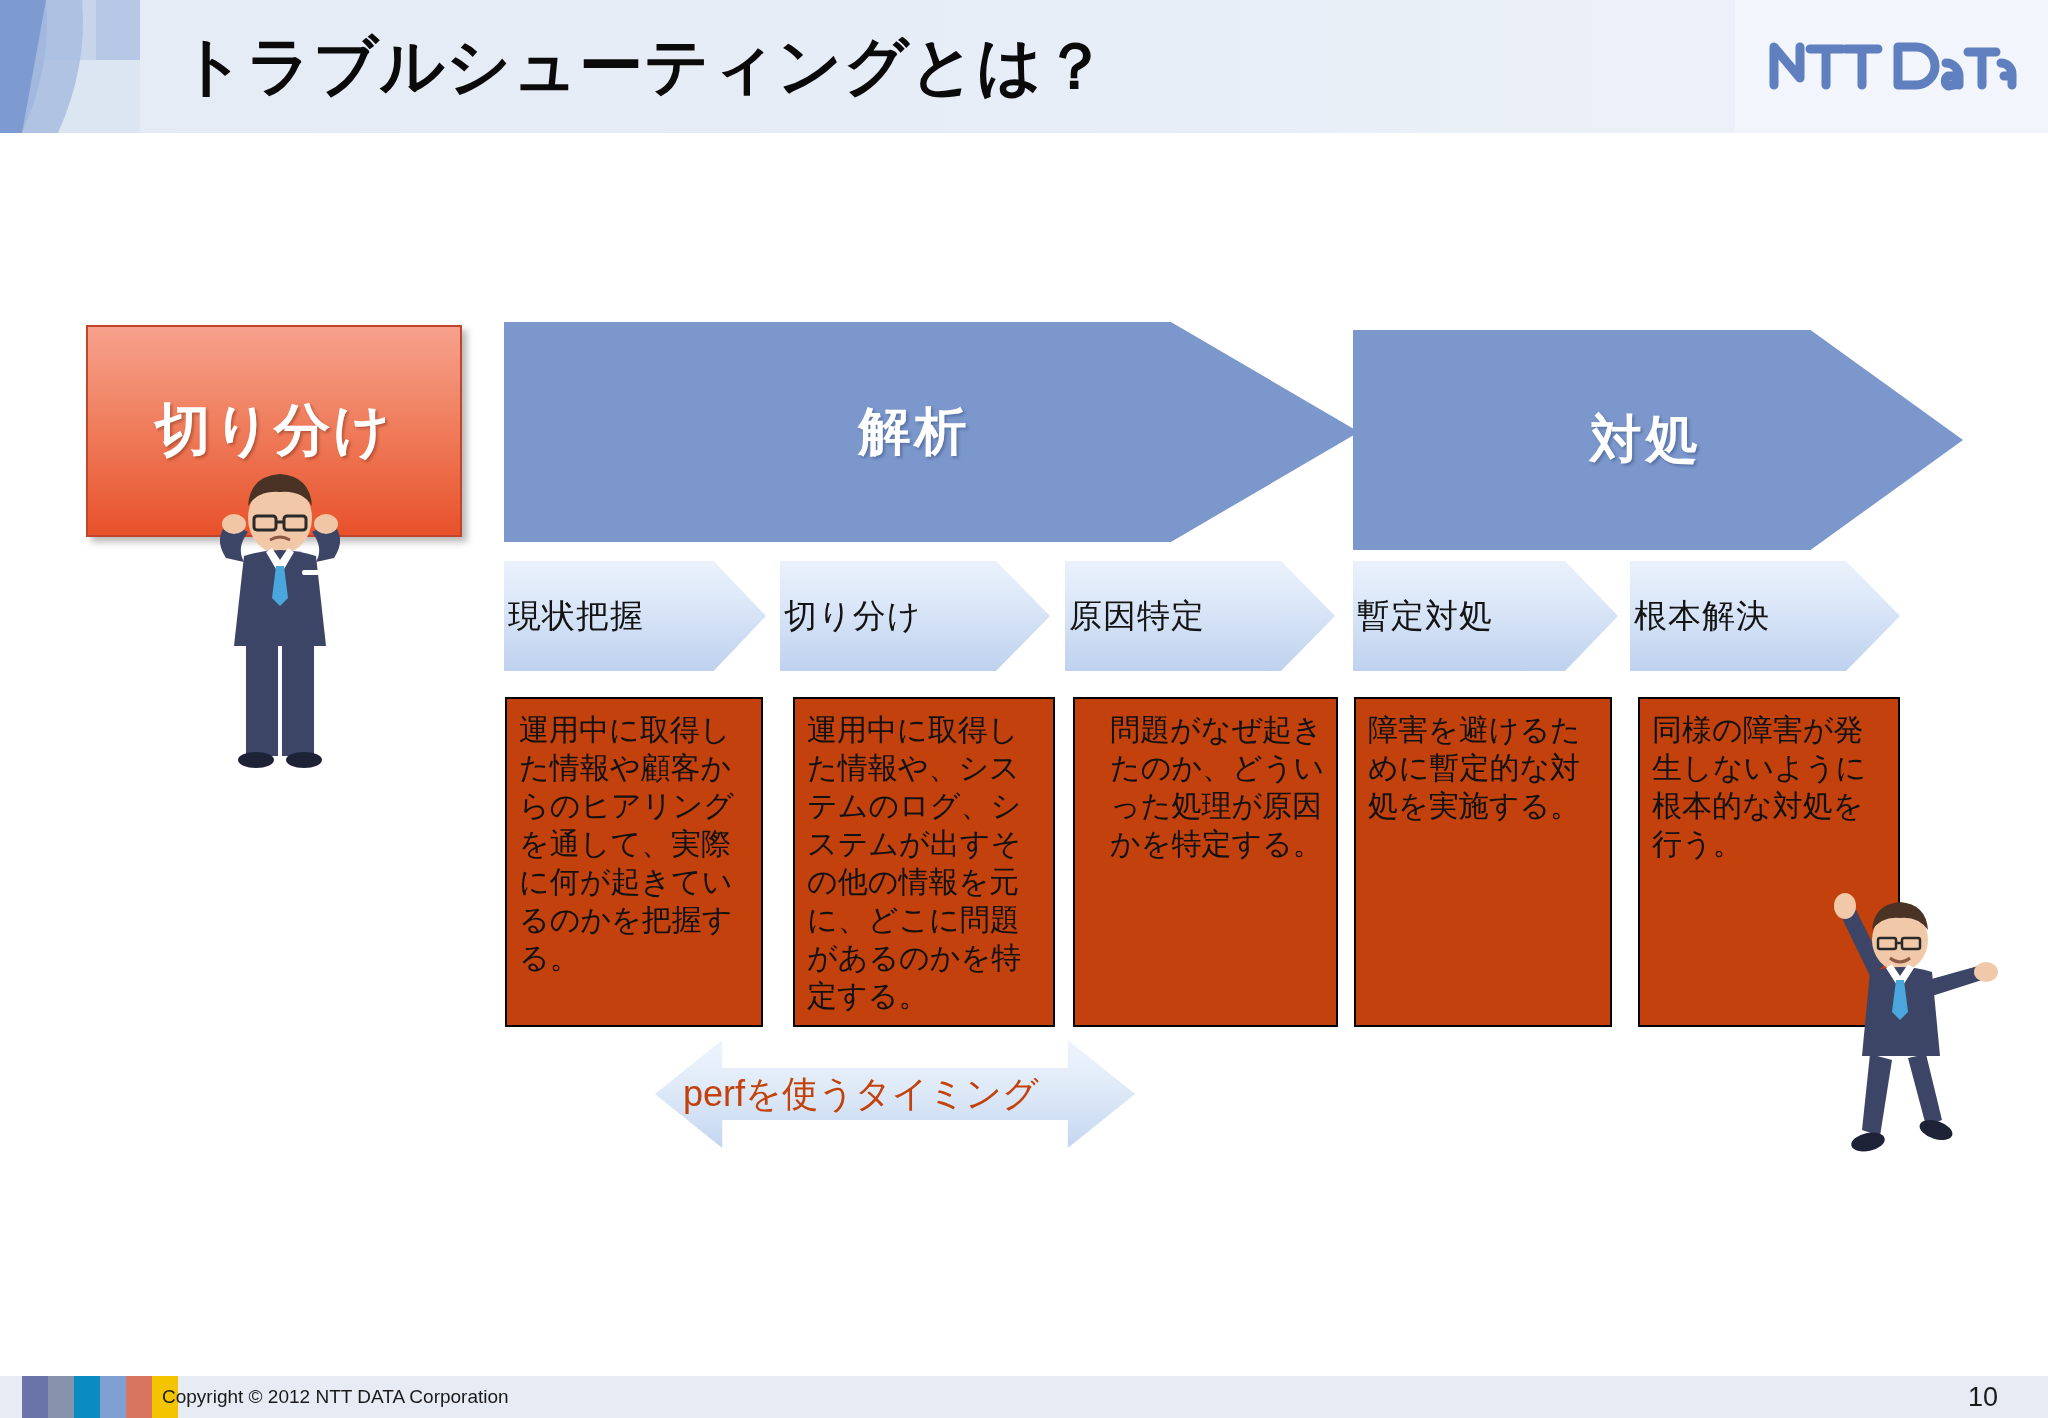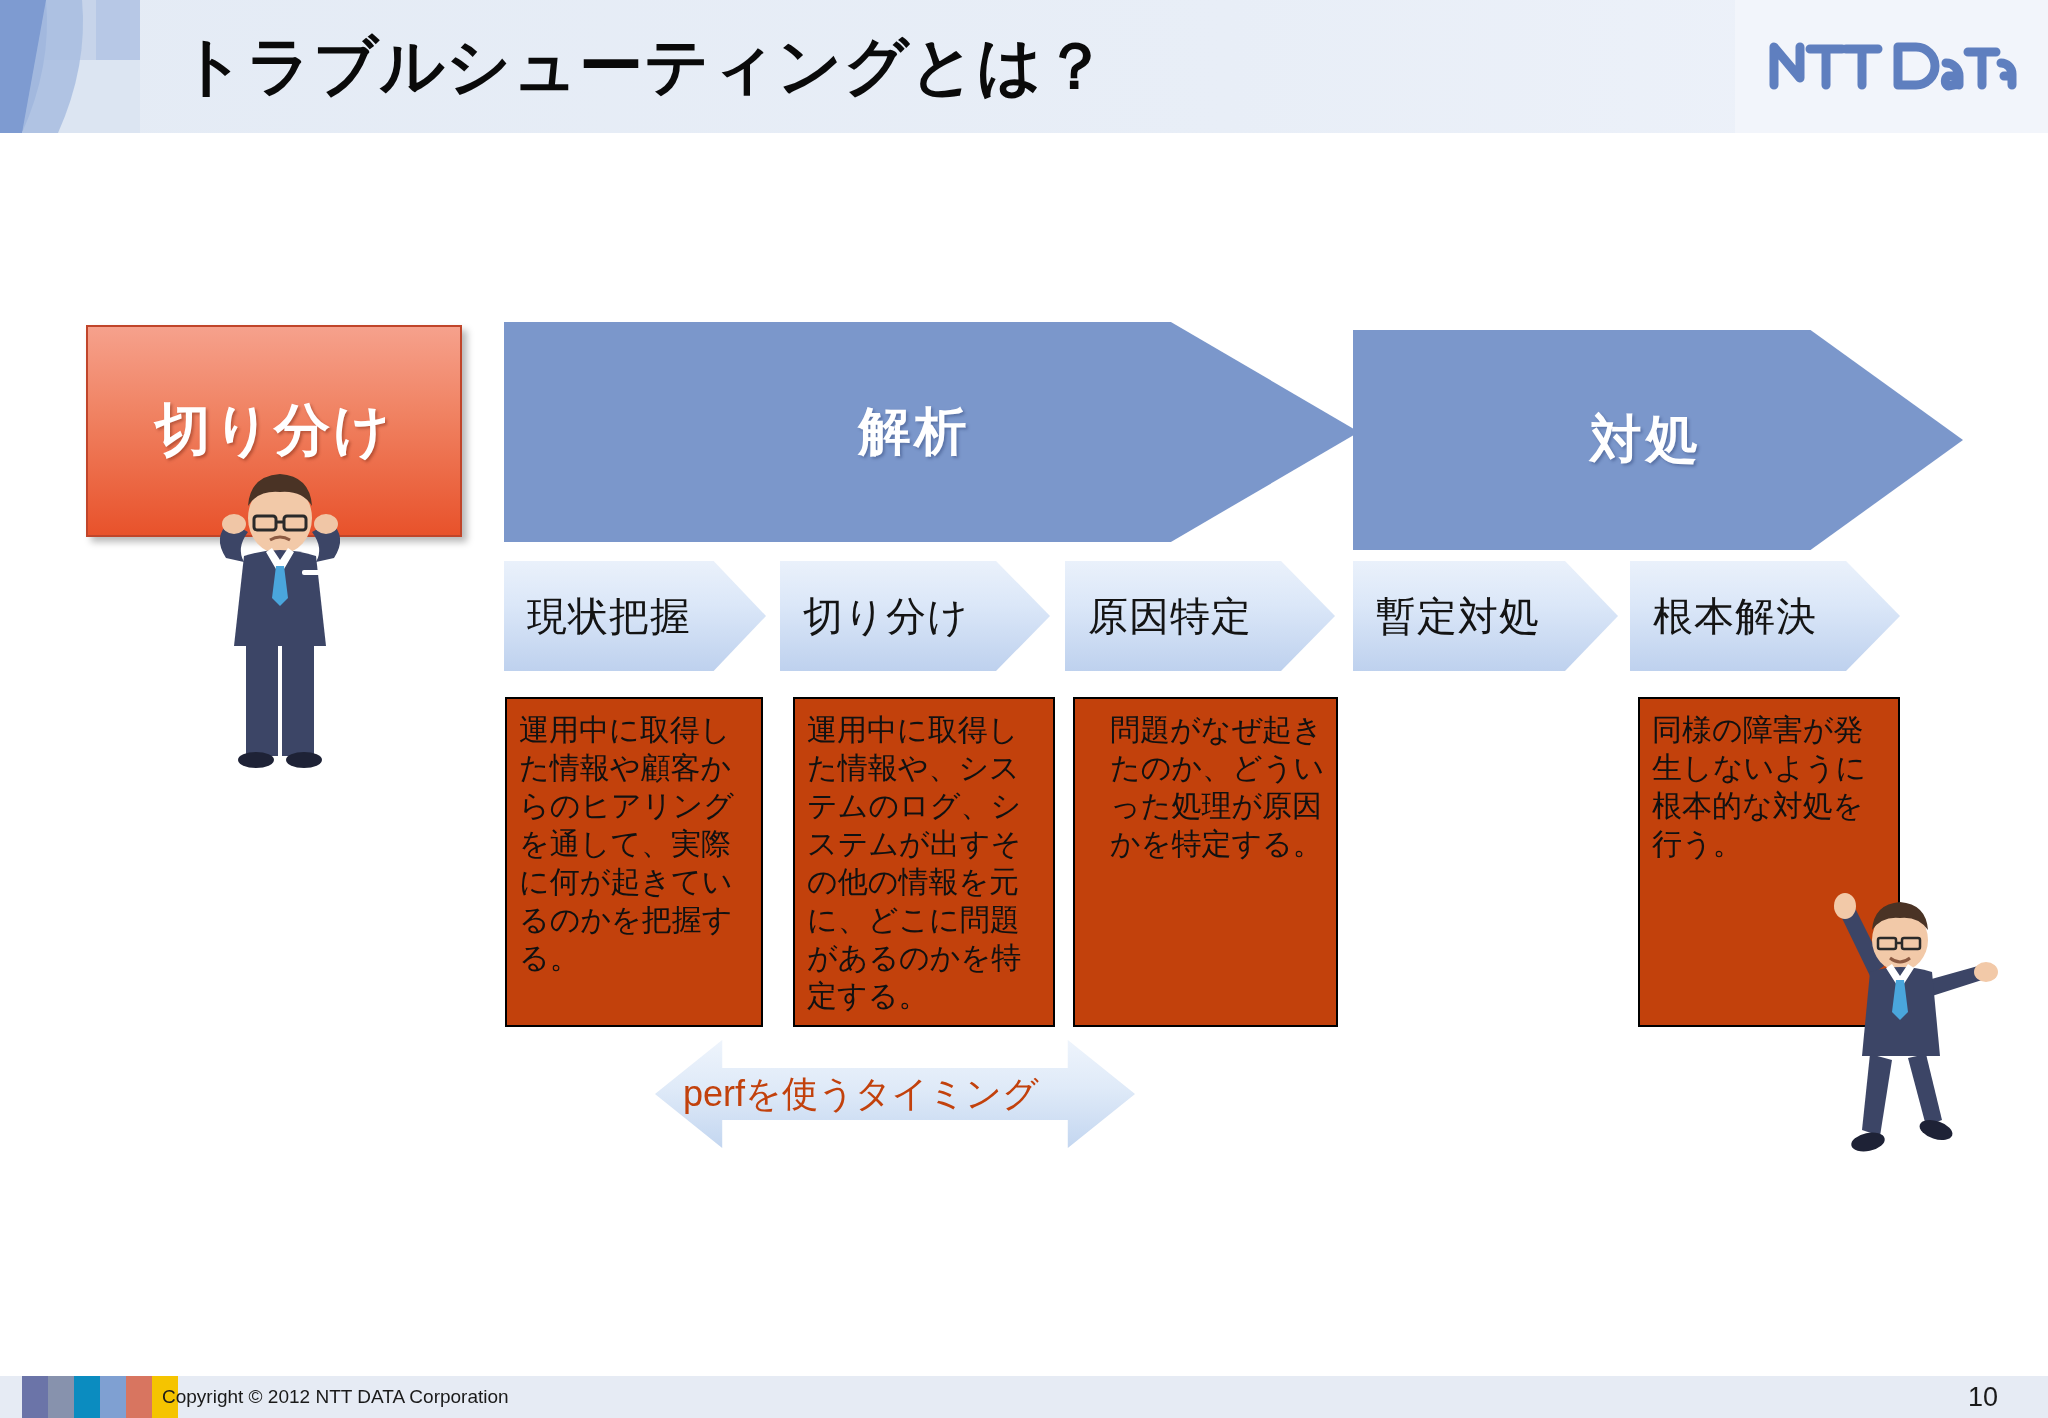--- a/index.html
+++ b/index.html
@@ -109,24 +109,24 @@
     position: absolute;
     top: 561px;
     height: 110px;
     background: linear-gradient(to bottom, #eaf1fb 0%, #dbe7f8 40%, #bed1ee 100%);
     display: flex;
     align-items: center;
     justify-content: flex-start;
     filter: drop-shadow(3px 4px 4px rgba(0,0,0,0.30));
   }
   .step-chevron .slabel {
-    font-size: 40px;
+    font-size: 33px;
     color: #141414;
     letter-spacing: 1px;
-    margin-left: 23px;
+    margin-left: 4px;
     white-space: nowrap;
   }
   .chev-shape {
     clip-path: polygon(0 0, 80% 0, 100% 50%, 80% 100%, 0 100%);
   }
 
   
   .desc-box {
     position: absolute;
     background: #c2410c;
@@ -291,20 +291,23 @@
   </div>
 
   <div class="desc-box" style="left:505px; top:697px; width:258px; height:330px;">
     <div class="desc-text">運用中に取得した情報や顧客からのヒアリングを通して、実際に何が起きているのかを把握する。</div>
   </div>
   <div class="desc-box" style="left:793px; top:697px; width:262px; height:330px;">
     <div class="desc-text">運用中に取得した情報や、システムのログ、システムが出すその他の情報を元に、どこに問題があるのかを特定する。</div>
   </div>
   <div class="desc-box" style="left:1073px; top:697px; width:265px; height:330px;padding-left:35px;">
     <div class="desc-text">問題がなぜ起きたのか、どういった処理が原因かを特定する。</div>
+  </div>
+  <div class="desc-box" style="left:1354px; top:697px; width:258px; height:330px;">
+    <div class="desc-text">障害を避けるために暫定的な対処を実施する。</div>
   </div>
   <div class="desc-box" style="left:1638px; top:697px; width:262px; height:330px;">
     <div class="desc-text">同様の障害が発生しないように根本的な対処を行う。</div>
   </div>
 
   <div id="perf-arrow"></div>
   <div id="perf-label">perfを使うタイミング</div>
 
   <div class="happy-person">
     <svg width="210" height="290" viewBox="0 0 210 290" xmlns="http://www.w3.org/2000/svg">

